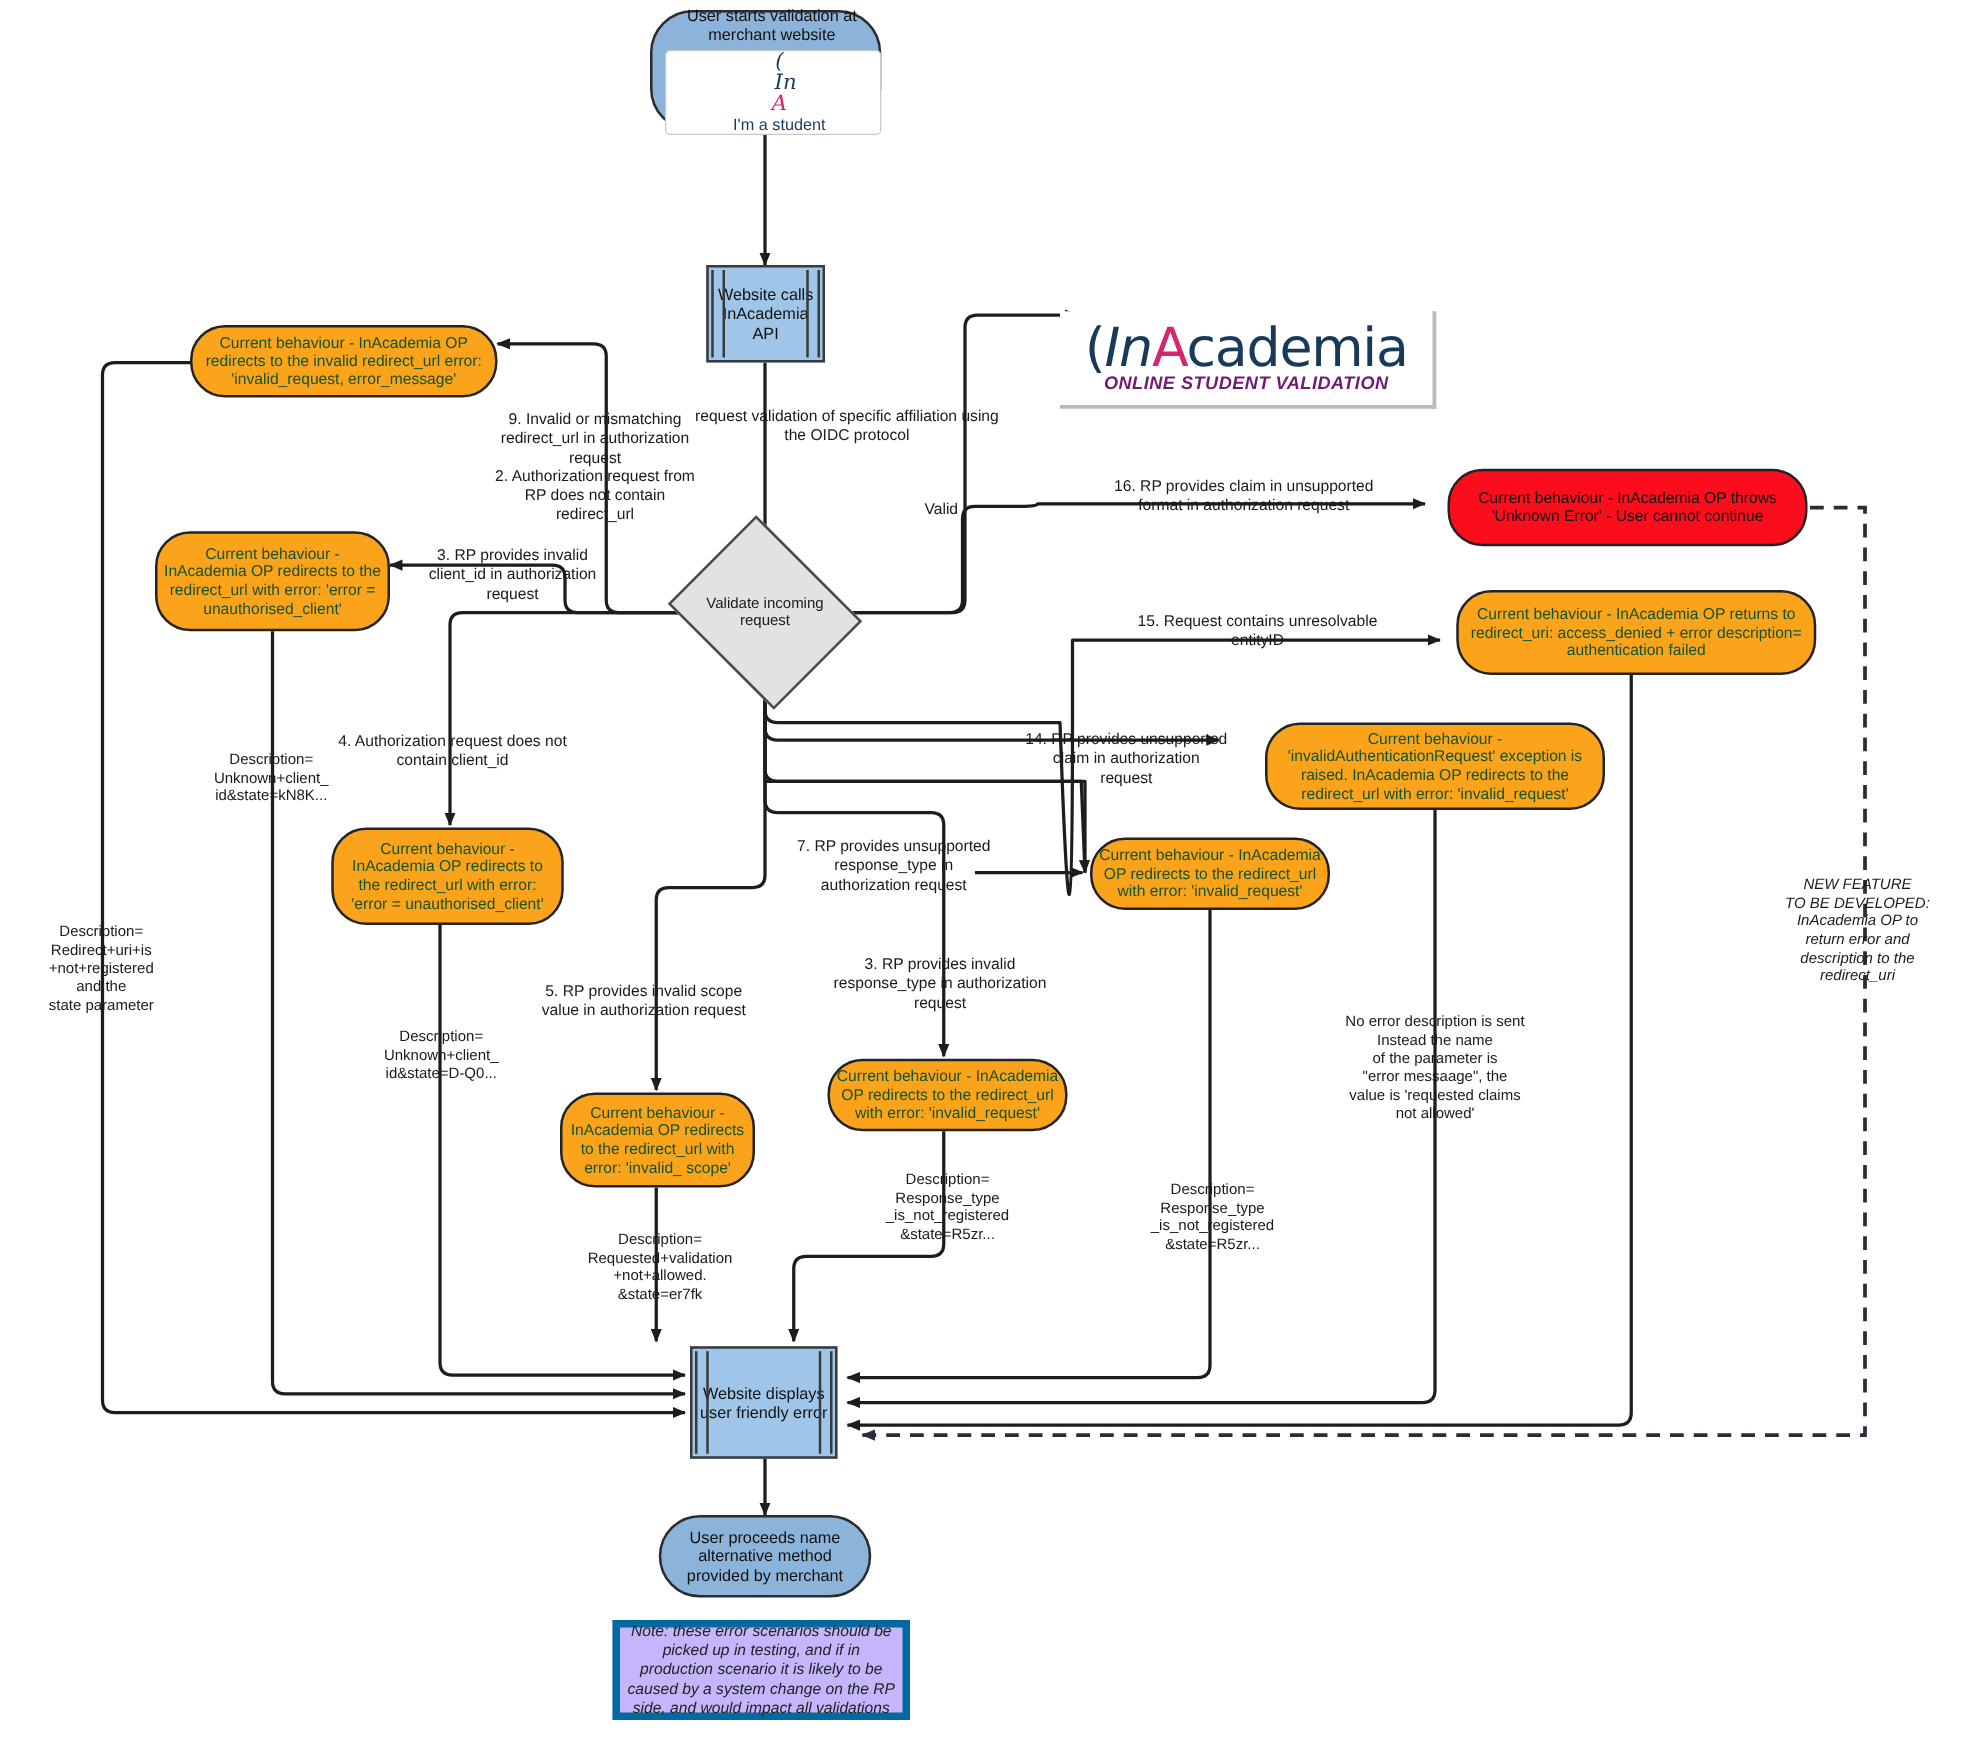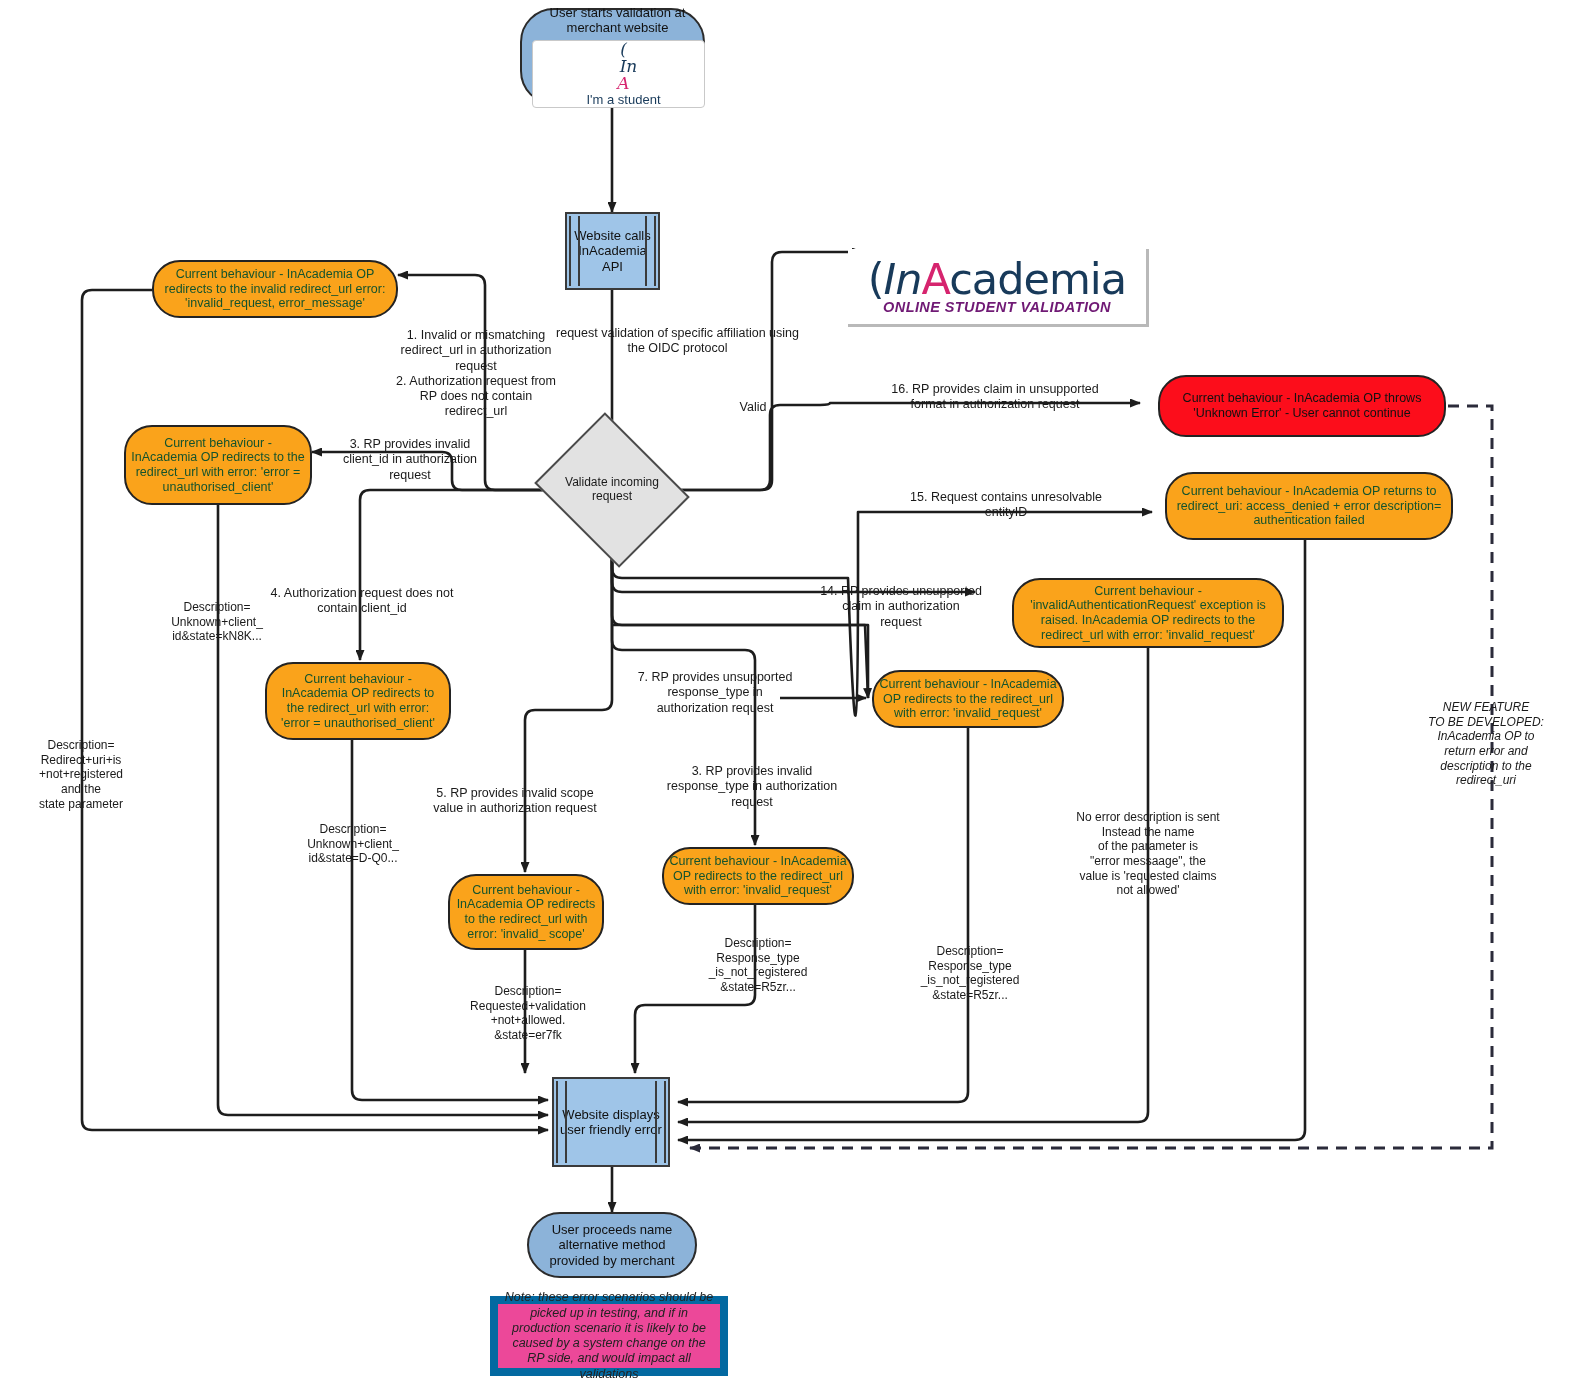--- a/index.html
+++ b/index.html
@@ -24,21 +24,21 @@
   .dec .dia{position:absolute;inset:0;background:#e2e2e2;border:2px solid #4a4a4a;
         transform:rotate(45deg);transform-origin:center;}
   .dec .dtxt{position:relative;z-index:2;font-size:12px;line-height:1.15;}
   
   .orange{background:#f5a623;background:#faa31b;border:2px solid #232323;
         border-radius:28px;font-size:12.5px;color:#14532d;}
   
   .red{background:#fc0d1b;border:2px solid #232323;border-radius:28px;
         font-size:12.5px;color:#111;}
   
-  .note{background:#ec4899;border:8px solid #0369a1;font-size:12.5px;font-style:italic;
+  .note{background:#c4b5fd;border:6px solid #0369a1;font-size:12.5px;font-style:italic;
         color:#222;line-height:1.22;}
 
   
   .elabel{position:absolute;text-align:center;font-size:12.5px;line-height:1.22;
         color:#1a1a1a;background:transparent;}
   .elabel.small{font-size:12px;}
   .elabel.ital{font-style:italic;}
 
   
   .logo{position:absolute;background:#ffffff;border-right:3px solid #b9b9b9;
@@ -196,21 +196,21 @@
   </div>
 
   <div class="node note" style="left:490px;top:1296px;width:238px;height:80px;">
     <span>Note: these error scenarios should be picked up in testing, and if in production scenario it is likely to be caused by a system change on the RP side, and would impact all validations</span>
   </div>
 
   <div class="elabel" style="left:555px;top:326px;width:245px;white-space:pre-line;">request validation of specific affiliation using the OIDC protocol</div>
 
   <div class="elabel" style="left:728px;top:400px;width:50px;">Valid</div>
 
-  <div class="elabel" style="left:396px;top:328px;width:160px;white-space:pre-line;">1. Invalid or mismatching redirect_url in authorization request
+  <div class="elabel" style="left:396px;top:328px;width:160px;white-space:pre-line;">9. Invalid or mismatching redirect_url in authorization request
 2. Authorization request from RP does not contain redirect_url</div>
 
   <div class="elabel" style="left:330px;top:437px;width:160px;white-space:pre-line;">3. RP provides invalid client_id in authorization request</div>
 
   <div class="elabel" style="left:262px;top:586px;width:200px;white-space:pre-line;">4. Authorization request does not contain client_id</div>
 
   <div class="elabel" style="left:426px;top:786px;width:178px;white-space:pre-line;">5. RP provides invalid scope value in authorization request</div>
 
   <div class="elabel" style="left:652px;top:764px;width:200px;white-space:pre-line;">3.  RP provides invalid response_type in authorization request</div>
 

